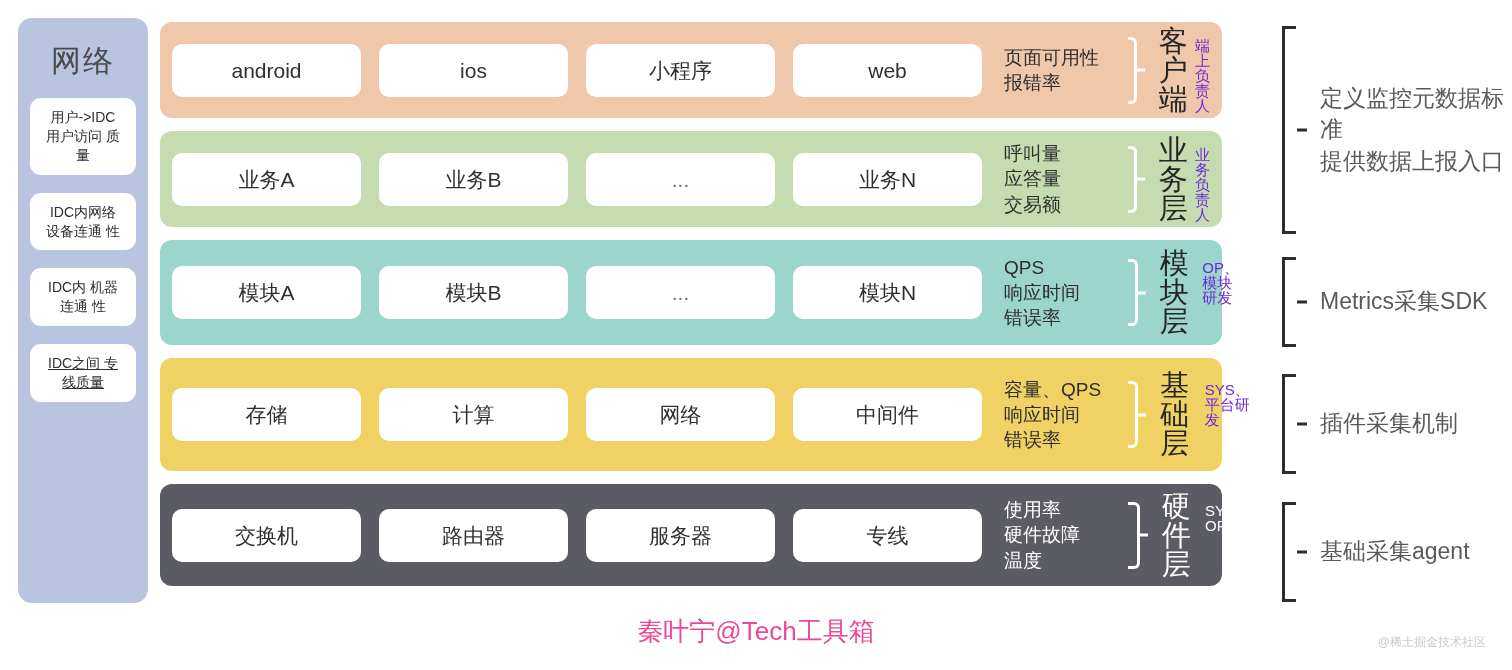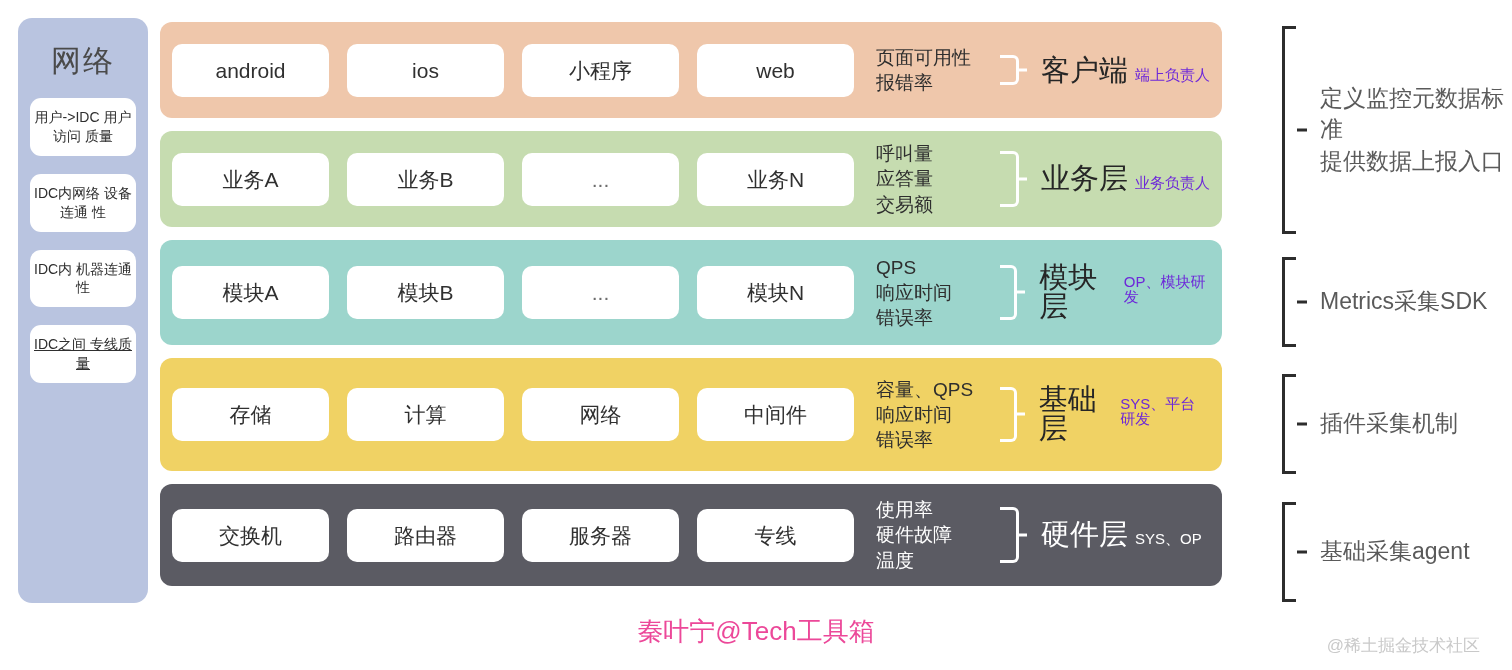--- a/index.html
+++ b/index.html
@@ -46,21 +46,21 @@
     line-height: 1;
   }
   .sidebar-card {
     width: 106px;
     background: #ffffff;
     border-radius: 11px;
     color: #2f2f2f;
     font-size: 14px;
     line-height: 1.35;
     text-align: center;
-    padding: 10px 0;
+    padding: 10px 16px;
     margin-bottom: 18px;
     box-sizing: border-box;
   }
   .sidebar-card:last-child { margin-bottom: 8px; text-decoration: underline; }
 
   
   .layers {
     position: absolute;
     left: 160px;
     top: 22px;
@@ -75,21 +75,21 @@
     padding: 0 12px;
     margin-bottom: 13px;
   }
   .layer-items {
     display: flex;
     align-items: center;
     gap: 18px;
     flex: 0 0 auto;
   }
   .item-box {
-    width: 157px;
+    width: 189px;
     background: #ffffff;
     border-radius: 10px;
     text-align: center;
     font-size: 21px;
     color: #303030;
     line-height: 1;
     padding: 16px 10px;
     box-sizing: border-box;
   }
   .item-box.faded { color: #6d6d6d; }
@@ -194,23 +194,23 @@
     position: absolute;
     left: 0;
     right: 0;
     top: 614px;
     text-align: center;
     font-size: 26px;
     color: #ec4899;
   }
   .watermark {
     position: absolute;
-    right: 32px;
+    right: 26px;
     top: 634px;
-    font-size: 17px;
+    font-size: 12px;
     color: #c9c9c9;
   }
 </style>
 </head>
 <body>
 
 <div class="canvas">
 
   <div class="sidebar">
     <div class="sidebar-title">网络</div>

